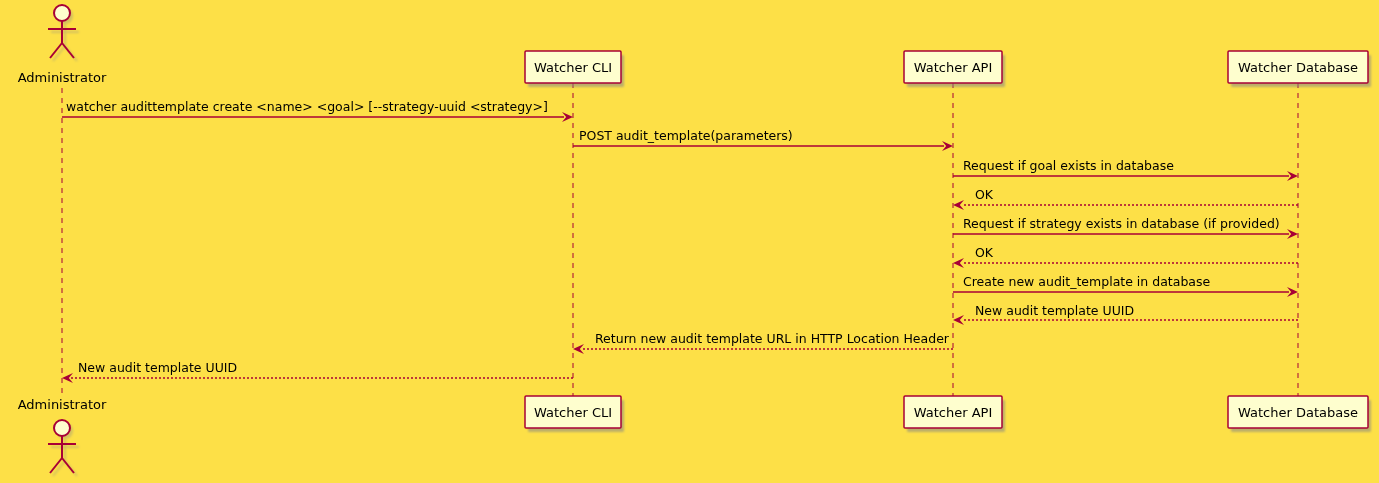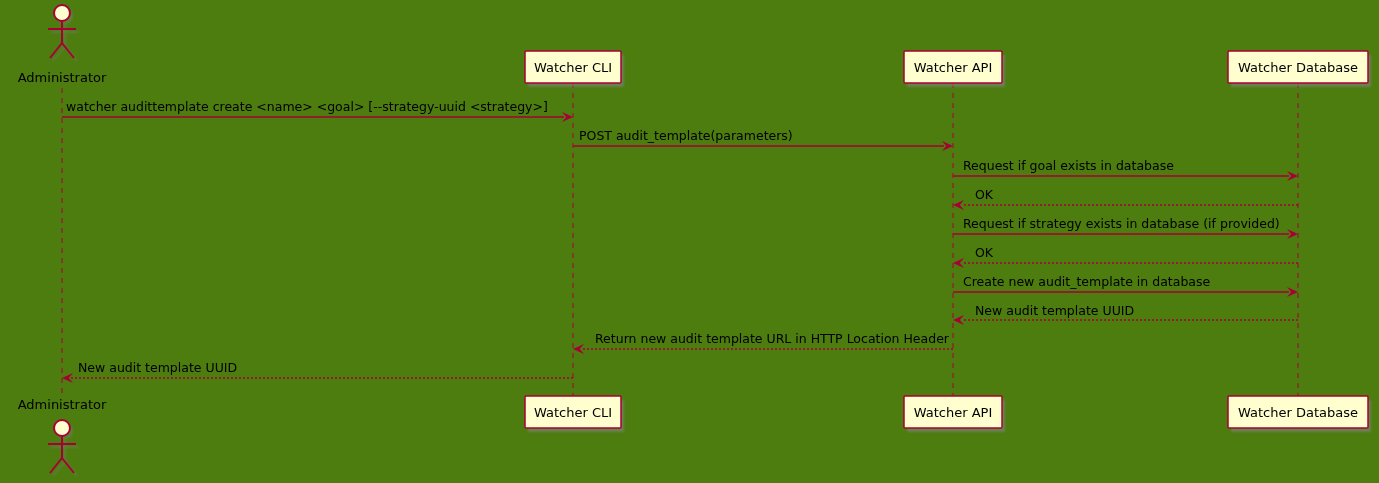--- a/index.html
+++ b/index.html
@@ -7,21 +7,21 @@
     padding: 0;
     background: #FFFFFF;
   }
   body {
     font-family: "DejaVu Sans", sans-serif;
   }
   #diagram-root {
     position: relative;
     width: 1379px;
     height: 483px;
-    background: #4d7c0f;
+    background: #fde047;
     overflow: hidden;
   }
   #diagram-svg {
     position: absolute;
     left: 0;
     top: 0;
   }
   .lifeline {
     stroke: #A80036;
     stroke-width: 1;

